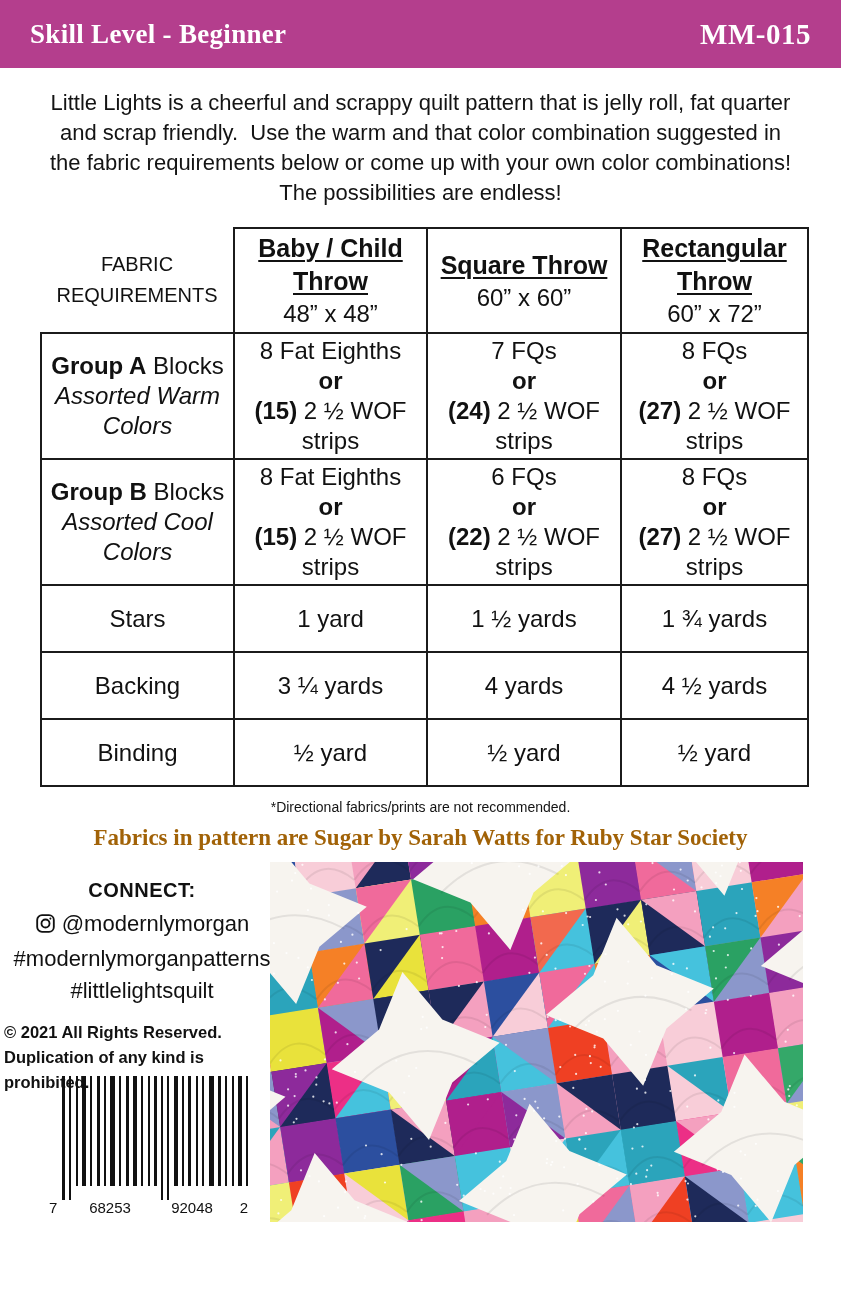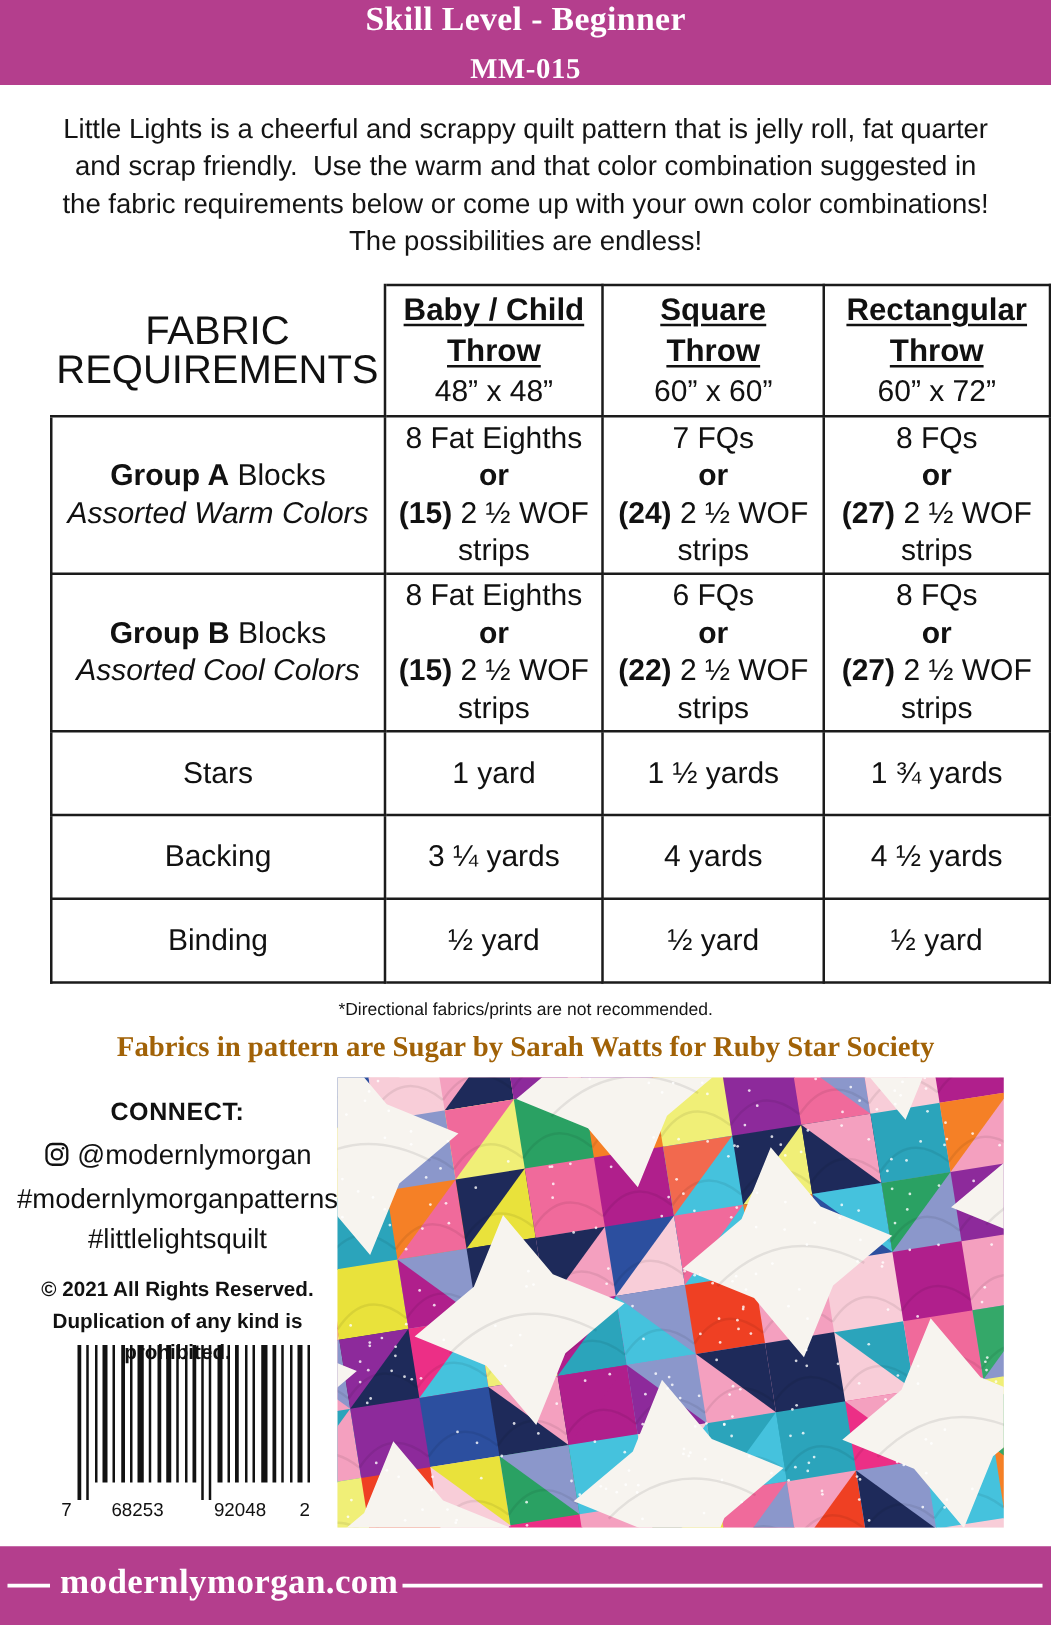--- a/index.html
+++ b/index.html
@@ -3,54 +3,54 @@
 <meta charset="utf-8">
 <style>
   html,body{margin:0;padding:0;background:#ffffff;}
   .page{position:relative;width:841px;height:1300px;background:#fff;overflow:hidden;
         font-family:"Liberation Sans",sans-serif;color:#111;}
 
   
   .topbar{position:absolute;left:0;top:0;width:841px;height:68px;background:#b43e8d;
           display:flex;align-items:center;justify-content:space-between;
           padding:0 30px;box-sizing:border-box;
-          font-family:"Liberation Serif",serif;font-weight:bold;color:#fff;flex-direction:column;}
+          font-family:"Liberation Serif",serif;font-weight:bold;color:#fff;}
   .topbar .skill{font-size:27px;letter-spacing:.3px;}
-  .topbar .num{font-size:23px;letter-spacing:.5px;}
+  .topbar .num{font-size:29px;letter-spacing:.5px;}
 
   
   .intro{position:absolute;top:88px;left:0;width:841px;text-align:center;
          font-size:22px;line-height:30px;color:#141414;}
   .intro div{white-space:pre;}
 
   
   .ftable{position:absolute;left:40px;top:227px;border-collapse:collapse;table-layout:fixed;}
   .ftable td,.ftable th{border:2px solid #1b1b1b;text-align:center;vertical-align:middle;
          padding:0 4px;font-weight:normal;font-size:24px;line-height:30px;color:#111;}
-  .ftable th.corner{border-top:none;border-left:none;font-size:32px;line-height:31px;}
+  .ftable th.corner{border-top:none;border-left:none;font-size:20px;line-height:31px;}
   .rh{height:105px;} .rg{height:126px;} .rs{height:67px;}
   .hd-line{display:block;font-weight:bold;font-size:25px;line-height:33px;
            text-decoration:underline;text-decoration-thickness:2px;text-underline-offset:3px;}
   .hd-line:empty{display:none;}
   .hd-size{font-size:24px;line-height:31px;}
   .b{font-weight:bold;}
   .it{font-style:italic;}
 
   
   .note{position:absolute;top:799px;left:0;width:841px;text-align:center;font-size:14px;color:#141414;}
   .credit{position:absolute;top:825px;left:0;width:841px;text-align:center;
           font-family:"Liberation Serif",serif;font-weight:bold;font-size:23px;color:#a16207;}
 
   
   .connect{position:absolute;left:8px;top:878px;width:268px;text-align:center;}
   .connect .head{font-weight:bold;font-size:20px;letter-spacing:.5px;line-height:24px;margin-bottom:6px;}
   .connect .line{font-size:22px;line-height:32px;white-space:nowrap;}
   .ig-icon{display:inline-block;vertical-align:-3px;margin-right:6px;}
 
-  .copyright{position:absolute;left:4px;top:1020px;width:276px;text-align:center;
+  .copyright{position:absolute;left:4px;top:1020px;width:276px;text-align:left;
              font-size:16.5px;font-weight:bold;line-height:25px;}
 
   
   .barcode{position:absolute;left:46px;top:1074px;}
   .bc-digit{font-family:"Liberation Sans",sans-serif;font-size:15px;fill:#111;}
 
   
   .quilt{position:absolute;left:270px;top:862px;width:533px;height:360px;background:#f7f4ef;}
 
   
@@ -1081,19 +1081,14 @@
       <circle cx="205.9" cy="291.3" r="1.1" fill="rgba(255,255,255,0.8)"></circle>
       <circle cx="366.3" cy="311.7" r="1.1" fill="rgba(255,255,255,0.8)"></circle>
       <circle cx="35.5" cy="208.4" r="1.1" fill="rgba(255,255,255,0.8)"></circle>
       <circle cx="94.6" cy="356.1" r="1.1" fill="rgba(255,255,255,0.8)"></circle>
       <circle cx="217.8" cy="237.3" r="1.1" fill="rgba(255,255,255,0.8)"></circle>
       <circle cx="367.3" cy="262.2" r="1.1" fill="rgba(255,255,255,0.8)"></circle>
       <circle cx="306.1" cy="211.9" r="1.1" fill="rgba(255,255,255,0.8)"></circle>
       <circle cx="295.1" cy="276.6" r="1.1" fill="rgba(255,255,255,0.8)"></circle>
     </svg>
 
-  <footer class="bottombar">
-    <div class="rule rule-short"></div>
-    <span class="site">modernlymorgan.com</span>
-    <div class="rule rule-long"></div>
-  </footer>
 
 </div>
 
 </body></html>

